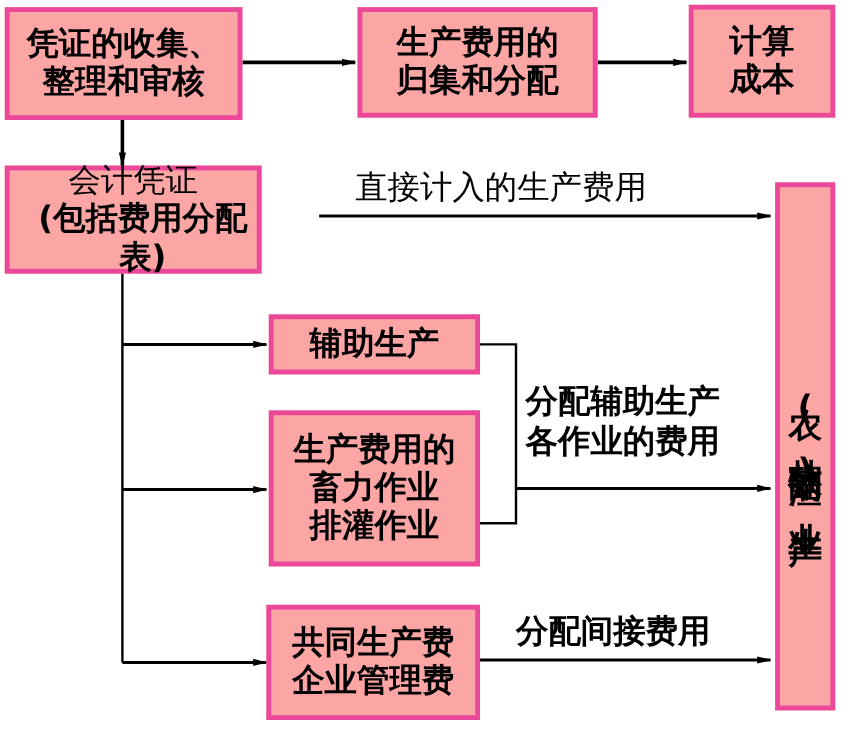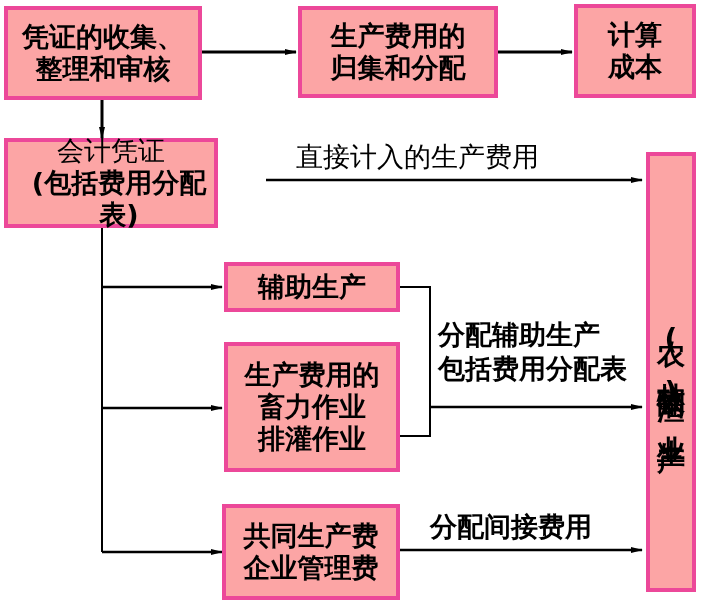--- a/index.html
+++ b/index.html
@@ -67,21 +67,21 @@
 </div>
 
 <div class="box" style="left:224px;top:342px;width:176px;height:130px;">
   <div>生产费用的</div>
   <div>畜力作业</div>
   <div>排灌作业</div>
 </div>
 
 <div class="lbl" style="left:426px;top:318px;margin-left:12px;">
   <div>分配辅助生产</div>
-  <div>包括费用分配表</div>
+  <div>各作业的费用</div>
 </div>
 
 <div class="box" style="left:222px;top:504px;width:178px;height:96px;">
   <div>共同生产费</div>
   <div>企业管理费</div>
 </div>
 
 <div class="lbl" style="left:430px;top:510px;">分配间接费用</div>
 
 <div class="box vert" style="left:646px;top:152px;width:50px;height:440px;">农(林牧副渔)业生产</div>

